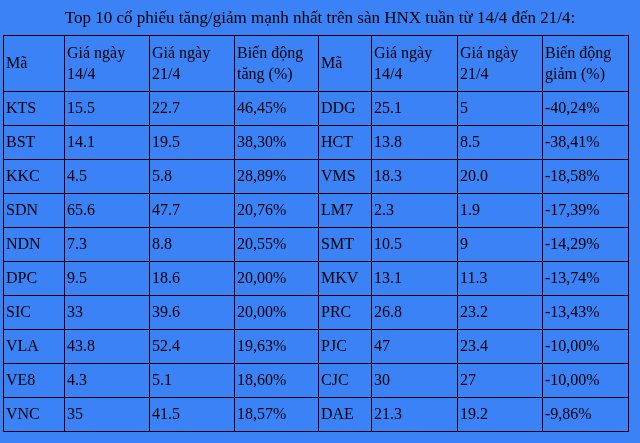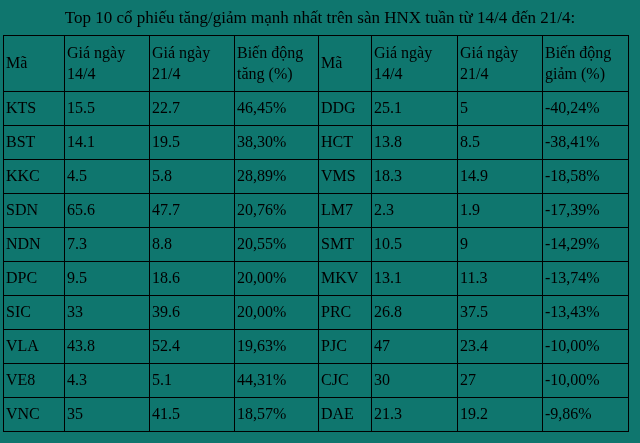--- a/index.html
+++ b/index.html
@@ -6,21 +6,21 @@
     margin: 0;
     padding: 0;
     background: #ffffff;
     color: #000000;
     font-family: "Liberation Serif", "DejaVu Serif", serif;
   }
   .page {
     width: 640px;
     height: 443px;
     overflow: hidden;
-    background: #0f766e;
+    background: #3b82f6;
   }
   .title {
     font-size: 17px;
     text-align: center;
     padding: 8px 0 7px 0;
     white-space: nowrap;
   }
   table.stocks {
     border-collapse: collapse;
     table-layout: fixed;
@@ -95,21 +95,21 @@
     <td>8.5</td>
     <td>-38,41%</td>
   </tr>
         <tr>
     <td>KKC</td>
     <td>4.5</td>
     <td>5.8</td>
     <td>28,89%</td>
     <td>VMS</td>
     <td>18.3</td>
-    <td>14.9</td>
+    <td>20.0</td>
     <td>-18,58%</td>
   </tr>
         <tr>
     <td>SDN</td>
     <td>65.6</td>
     <td>47.7</td>
     <td>20,76%</td>
     <td>LM7</td>
     <td>2.3</td>
     <td>1.9</td>
@@ -135,38 +135,38 @@
     <td>11.3</td>
     <td>-13,74%</td>
   </tr>
         <tr>
     <td>SIC</td>
     <td>33</td>
     <td>39.6</td>
     <td>20,00%</td>
     <td>PRC</td>
     <td>26.8</td>
-    <td>37.5</td>
+    <td>23.2</td>
     <td>-13,43%</td>
   </tr>
         <tr>
     <td>VLA</td>
     <td>43.8</td>
     <td>52.4</td>
     <td>19,63%</td>
     <td>PJC</td>
     <td>47</td>
     <td>23.4</td>
     <td>-10,00%</td>
   </tr>
         <tr>
     <td>VE8</td>
     <td>4.3</td>
     <td>5.1</td>
-    <td>44,31%</td>
+    <td>18,60%</td>
     <td>CJC</td>
     <td>30</td>
     <td>27</td>
     <td>-10,00%</td>
   </tr>
         <tr>
     <td>VNC</td>
     <td>35</td>
     <td>41.5</td>
     <td>18,57%</td>

